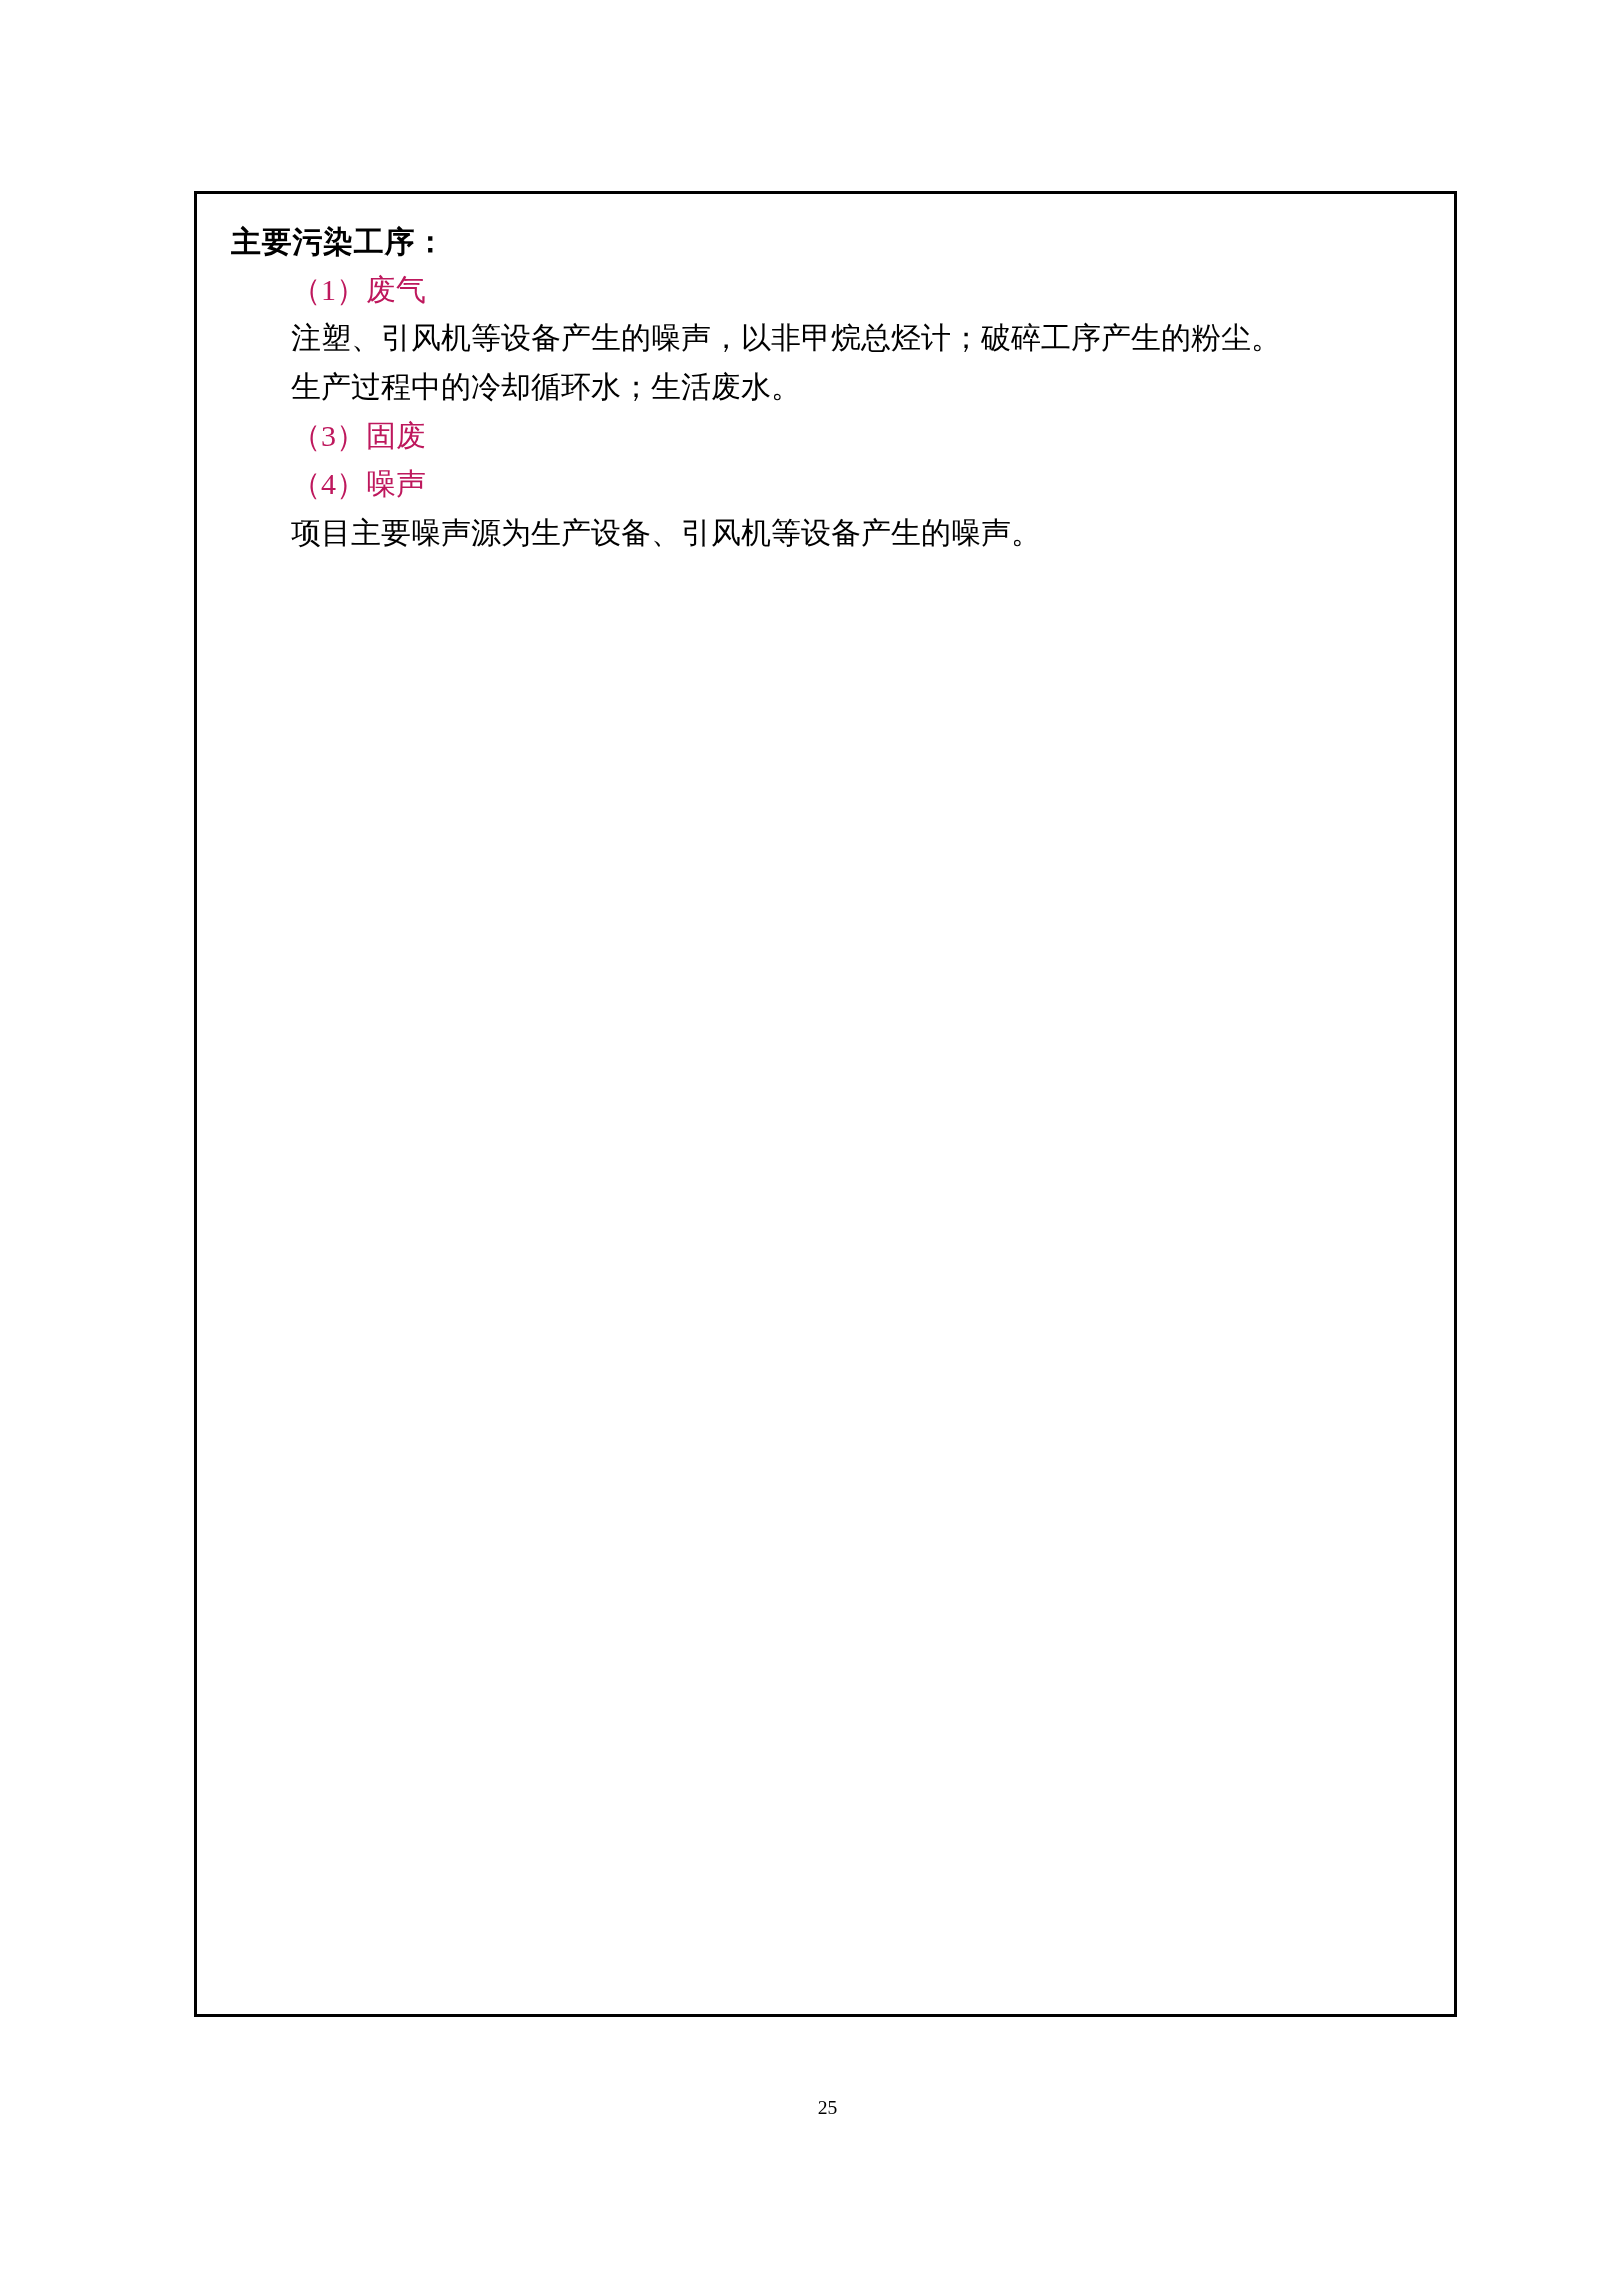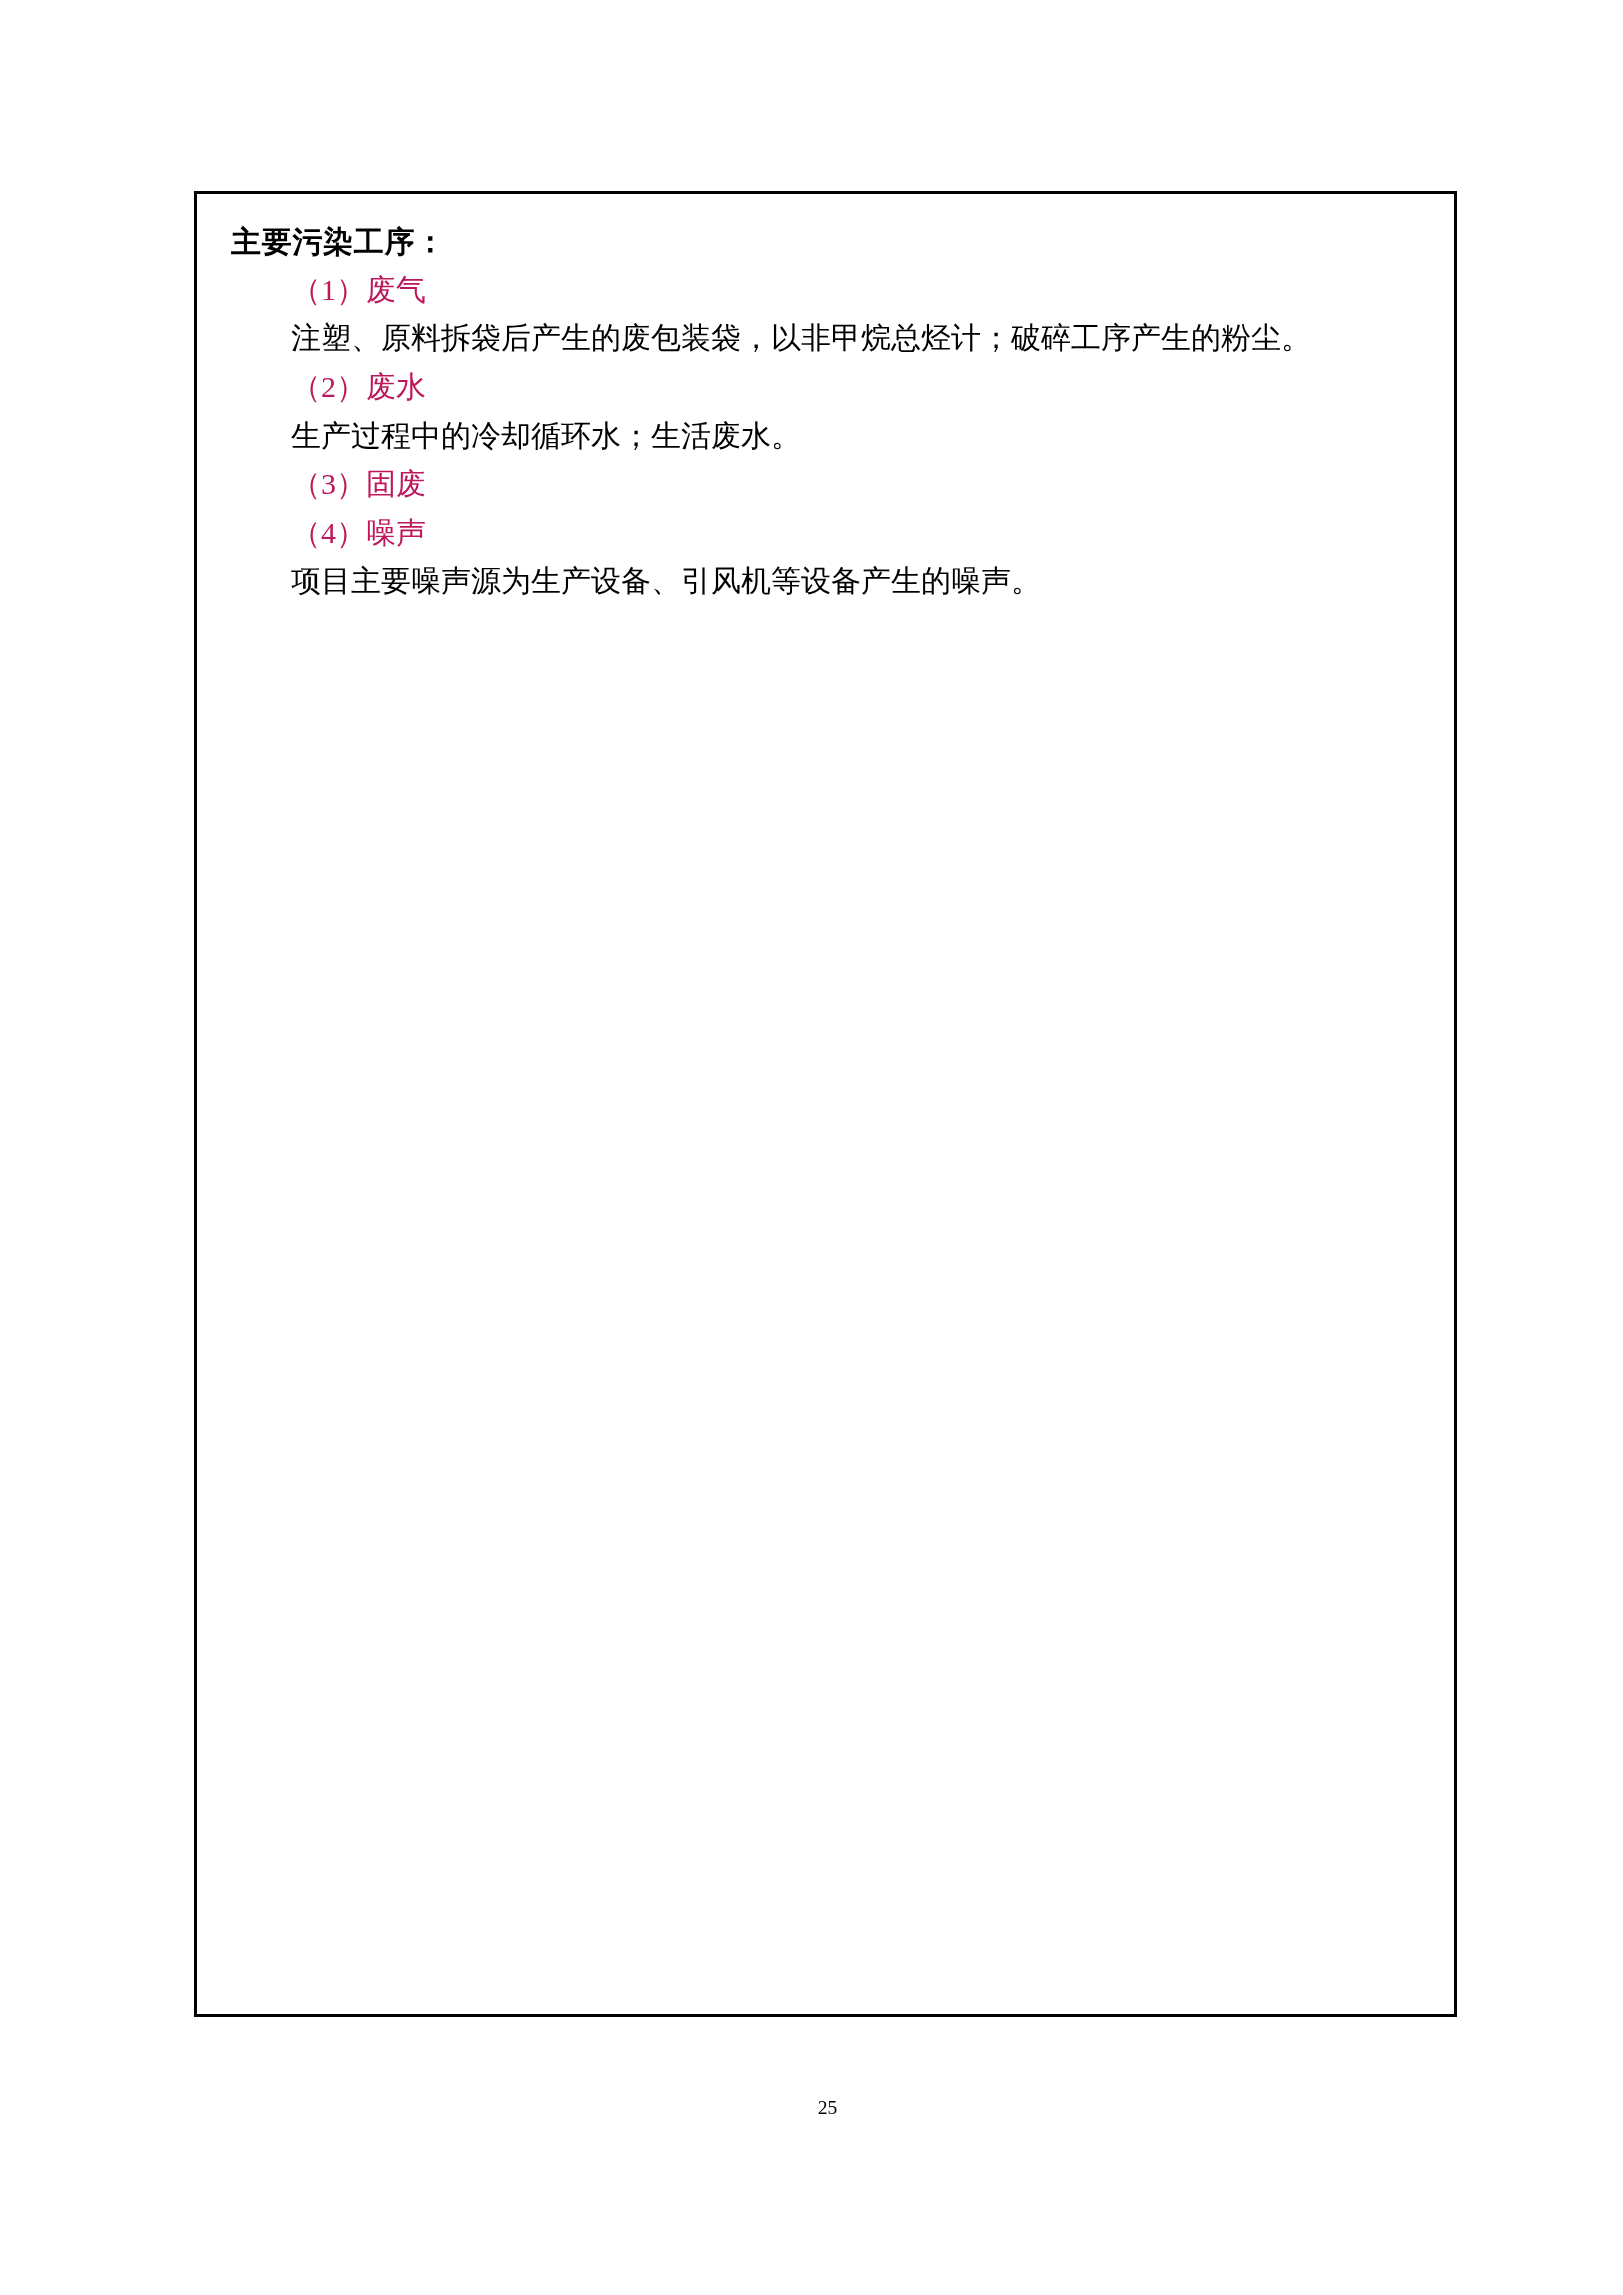--- a/index.html
+++ b/index.html
@@ -78,23 +78,22 @@
 
 <div class="page">
 
   <div class="doc-frame">
     <div class="frame-inner">
 
       <div class="section-title">主要污染工序：</div>
 
       <div class="sub-head">（1）废气</div>
 
-      <div class="body-par">注塑、原料拆袋后产生的废包装袋，以非甲烷总烃计；破碎工序产生的粉尘。</div>
+      <div class="body-par">注塑、引风机等设备产生的噪声，以非甲烷总烃计；破碎工序产生的粉尘。</div>
 
-      <div class="sub-head">（2）废水</div>
 
       <div class="body-par">生产过程中的冷却循环水；生活废水。</div>
 
       <div class="sub-head">（3）固废</div>
 
 
       <div class="sub-head">（4）噪声</div>
 
       <div class="body-par">项目主要噪声源为生产设备、引风机等设备产生的噪声。</div>
 

